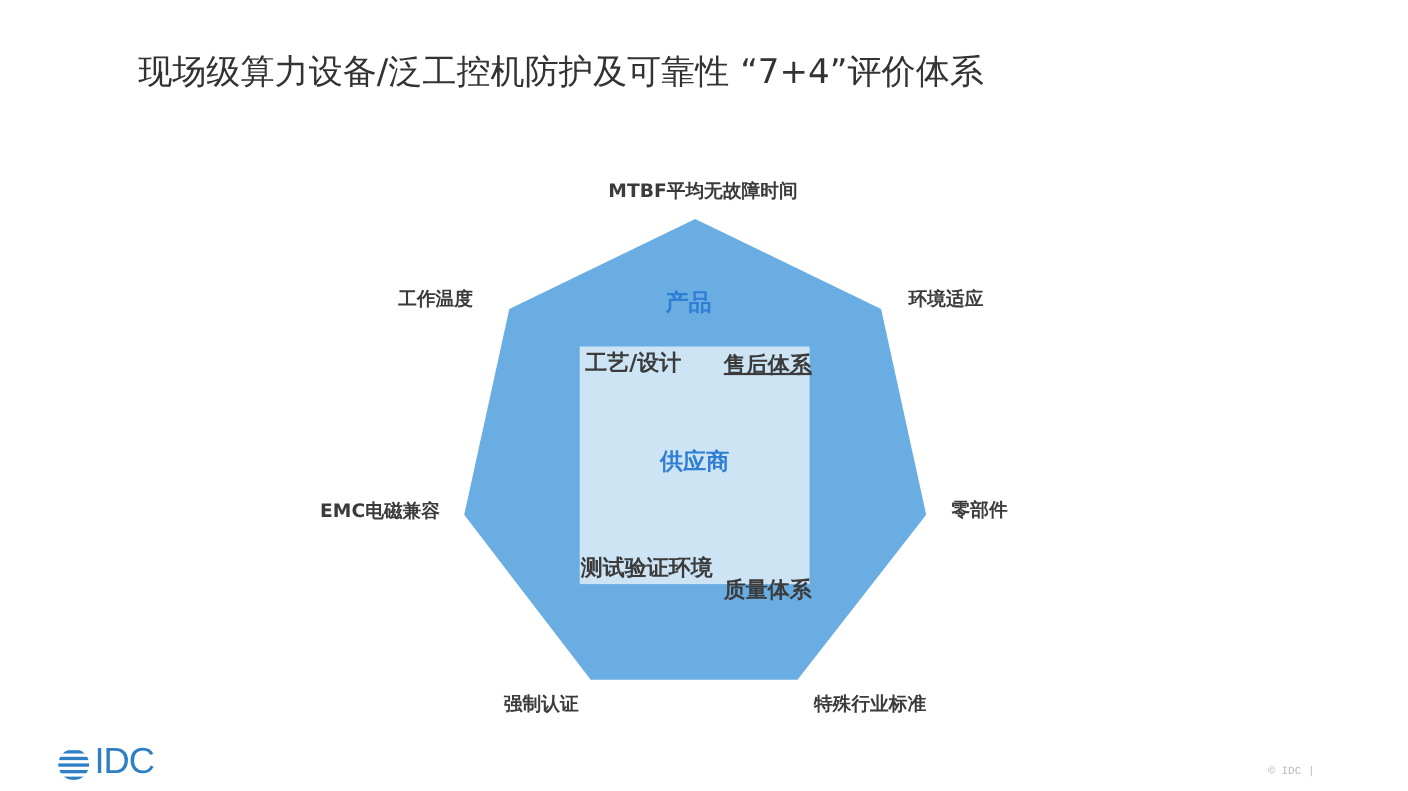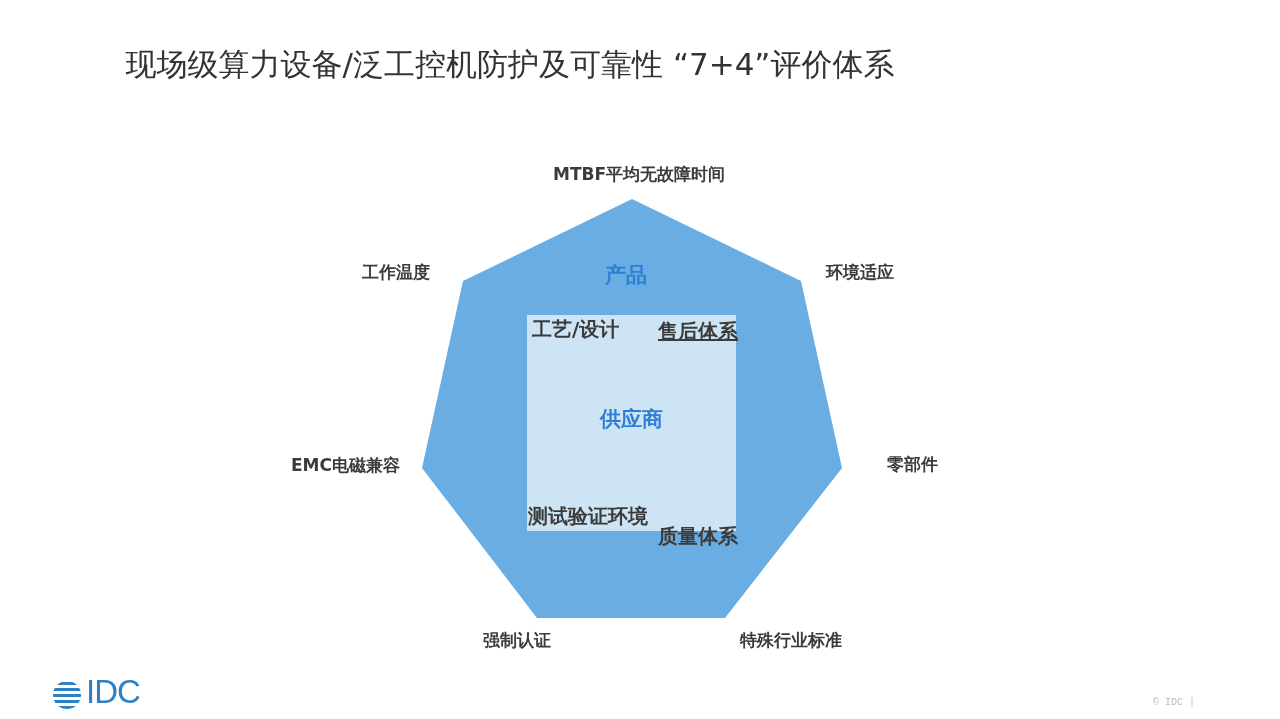--- a/index.html
+++ b/index.html
@@ -92,23 +92,23 @@
 
 <svg class="diagram" viewBox="0 0 1280 719" xmlns="http://www.w3.org/2000/svg">
   <polygon points="632,199 801,281 842,468 725,618 537,618 422,468 463,281" fill="#6aade2"></polygon>
   <rect x="527" y="315" width="209" height="216" fill="#cde4f4"></rect>
 </svg>
 
 <div class="center-label" style="left:605px; top:263px;">产品</div>
 
 <div class="label" style="left:553px; top:164px;">MTBF平均无故障时间</div>
 <div class="label" style="left:826px; top:262px;">环境适应</div>
-<div class="label" style="left:887px; top:454px;">零部件</div>
+<div class="label" style="left:865px; top:454px;">零部件</div>
 <div class="label" style="left:704px; top:630px;margin-left:36px;">特殊行业标准</div>
-<div class="label" style="left:483px; top:630px;text-align:center;">强制认证</div>
+<div class="label" style="left:458px; top:630px;text-align:center;">强制认证</div>
 <div class="label" style="left:291px; top:455px;">EMC电磁兼容</div>
 <div class="label" style="left:362px; top:262px;">工作温度</div>
 
 <div class="center-label" style="left:600px; top:407px;">供应商</div>
 
 <div class="inner-label" style="left:532px; top:319px;">工艺/设计</div>
 <div class="inner-label" style="left:658px; top:321px;text-decoration:underline;">售后体系</div>
 <div class="inner-label" style="left:528px; top:506px;">测试验证环境</div>
 <div class="inner-label" style="left:658px; top:526px;">质量体系</div>
 

